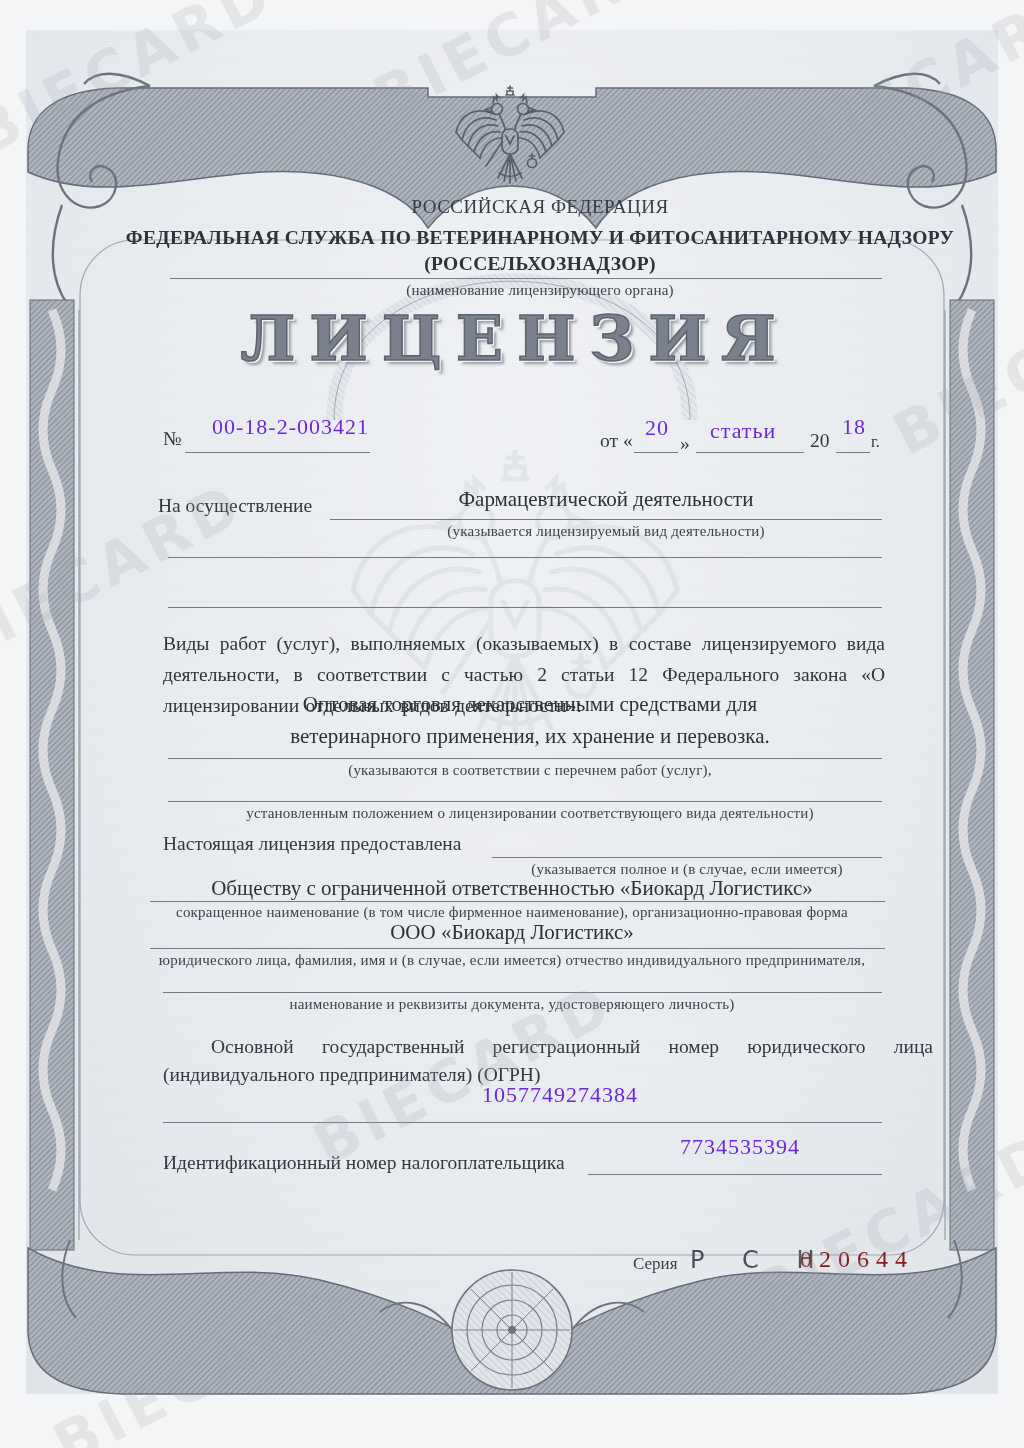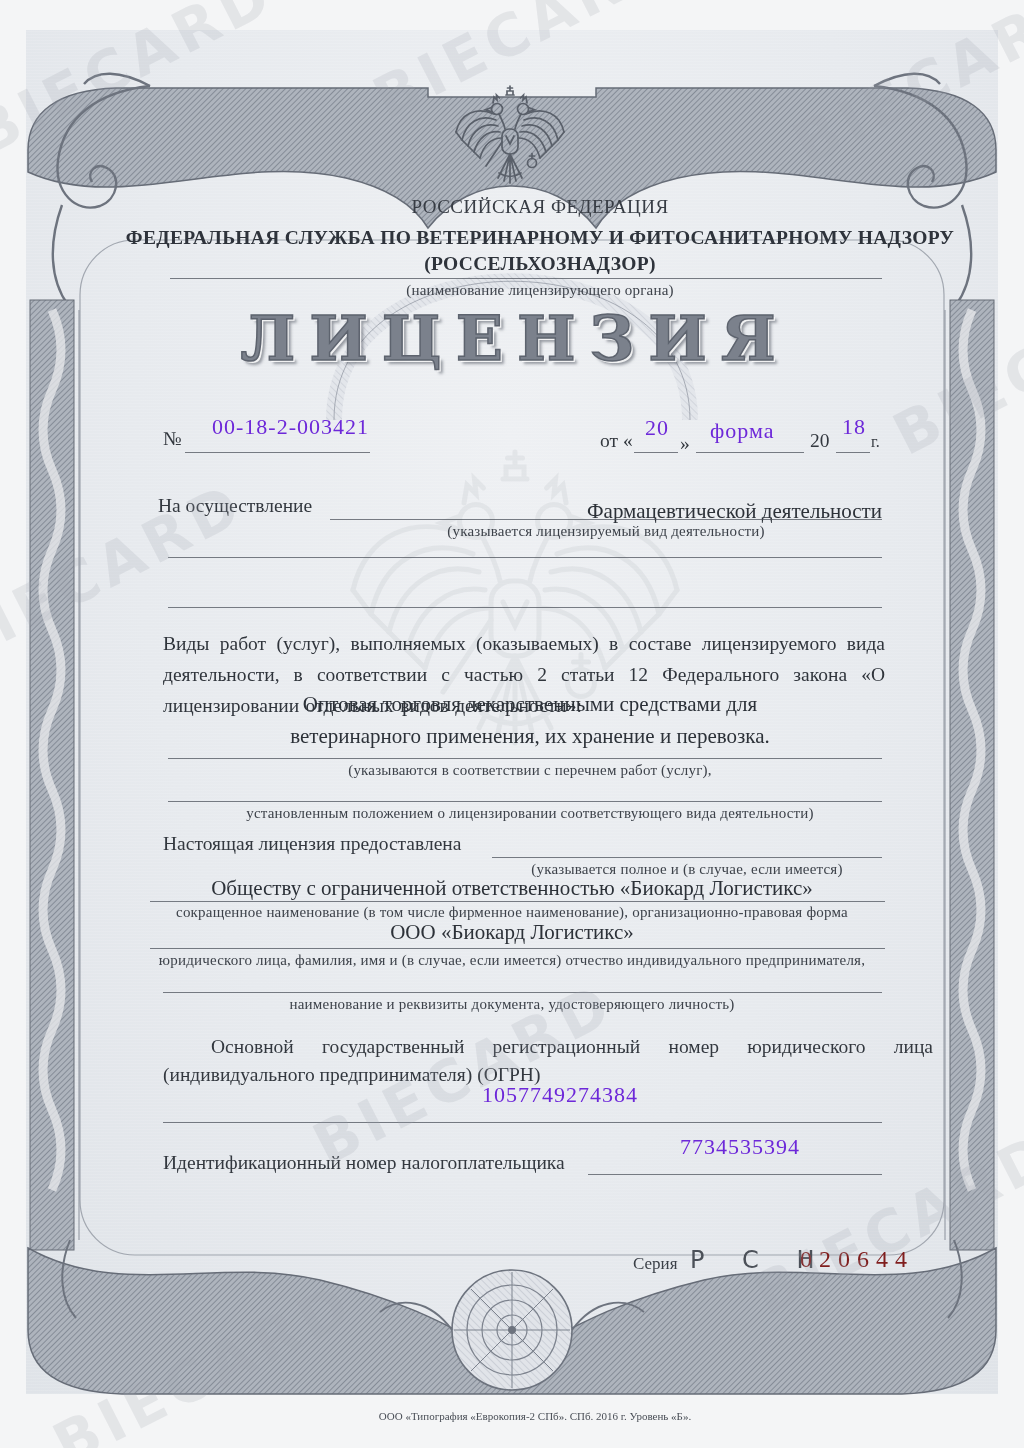--- a/index.html
+++ b/index.html
@@ -155,29 +155,29 @@
     <div class="abs ctr license-title" style="left:0;top:302px;width:1030px;">ЛИЦЕНЗИЯ</div>
 
     <span class="abs label" style="left:163px;top:428px;">№</span>
     <span class="abs big-num" style="left:212px;top:414px;">00-18-2-003421</span>
     <div class="line" style="left:185px;top:452px;width:185px;"></div>
 
     <span class="abs label" style="left:600px;top:430px;">от «</span>
     <span class="abs big-num" style="left:645px;top:415px;">20</span>
     <div class="line" style="left:634px;top:452px;width:44px;"></div>
     <span class="abs label" style="left:680px;top:433px;">»</span>
-    <span class="abs big-num" style="left:710px;top:418px;">форма</span>
+    <span class="abs big-num" style="left:710px;top:418px;">статьи</span>
     <div class="line" style="left:696px;top:452px;width:108px;"></div>
     <span class="abs label" style="left:810px;top:430px;">20</span>
     <span class="abs big-num" style="left:842px;top:414px;">18</span>
     <div class="line" style="left:836px;top:452px;width:34px;"></div>
     <span class="abs label" style="left:871px;top:433px;font-size:16px;">г.</span>
 
     <span class="abs label" style="left:158px;top:495px;">На осуществление</span>
-    <div class="abs ctr value" style="left:330px;top:499px;width:552px;text-align:right;">Фармацевтической деятельности</div>
+    <div class="abs ctr value" style="left:330px;top:487px;width:552px;">Фармацевтической деятельности</div>
     <div class="line" style="left:330px;top:519px;width:552px;"></div>
     <div class="abs ctr caption" style="left:330px;top:523px;width:552px;">(указывается лицензируемый вид деятельности)</div>
 
     <div class="line" style="left:168px;top:557px;width:714px;"></div>
     <div class="line" style="left:168px;top:607px;width:714px;"></div>
 
     <div class="abs para" style="left:163px;top:628px;width:722px;">Виды работ (услуг), выполняемых (оказываемых) в составе лицензируемого вида деятельности, в соответствии с частью 2 статьи 12 Федерального закона «О лицензировании отдельных видов деятельности»:</div>
     <div class="abs ctr value" style="left:150px;top:724px;width:760px;">ветеринарного применения, их хранение и перевозка.</div>
     <div class="abs ctr value" style="left:150px;top:692px;width:760px;">Оптовая торговля лекарственными средствами для</div>
 
@@ -208,21 +208,20 @@
     <div class="line" style="left:163px;top:1122px;width:719px;"></div>
 
     <div class="abs ctr big-num" style="left:580px;top:1134px;width:320px;">7734535394</div>
     <span class="abs label" style="left:163px;top:1152px;">Идентификационный номер налогоплательщика</span>
     <div class="line" style="left:588px;top:1174px;width:294px;"></div>
 
     <span class="abs series-label" style="left:633px;top:1254px;">Серия</span>
     <span class="abs series-letters" style="left:690px;top:1246px;">Р С Н</span>
     <span class="abs series-number" style="left:800px;top:1246px;">020644</span>
 
-    <div class="abs ctr footer-text" style="left:100px;top:1410px;width:870px;">ООО «Типография «Еврокопия-2 СПб». СПб. 2016 г. Уровень «Б».</div>
   </div>
 
   <div class="wm-layer">
     <span class="wm" style="left:-40px;top:30px;">BIECARD</span>
     <span class="wm" style="left:360px;top:-6px;">BIECARD</span>
     <span class="wm" style="left:780px;top:40px;">BIECARD</span>
     <span class="wm" style="left:880px;top:330px;">BIECARD</span>
     <span class="wm" style="left:-70px;top:540px;">BIECARD</span>
     <span class="wm" style="left:300px;top:1040px;">BIECARD</span>
     <span class="wm" style="left:740px;top:1190px;">BIECARD</span>

